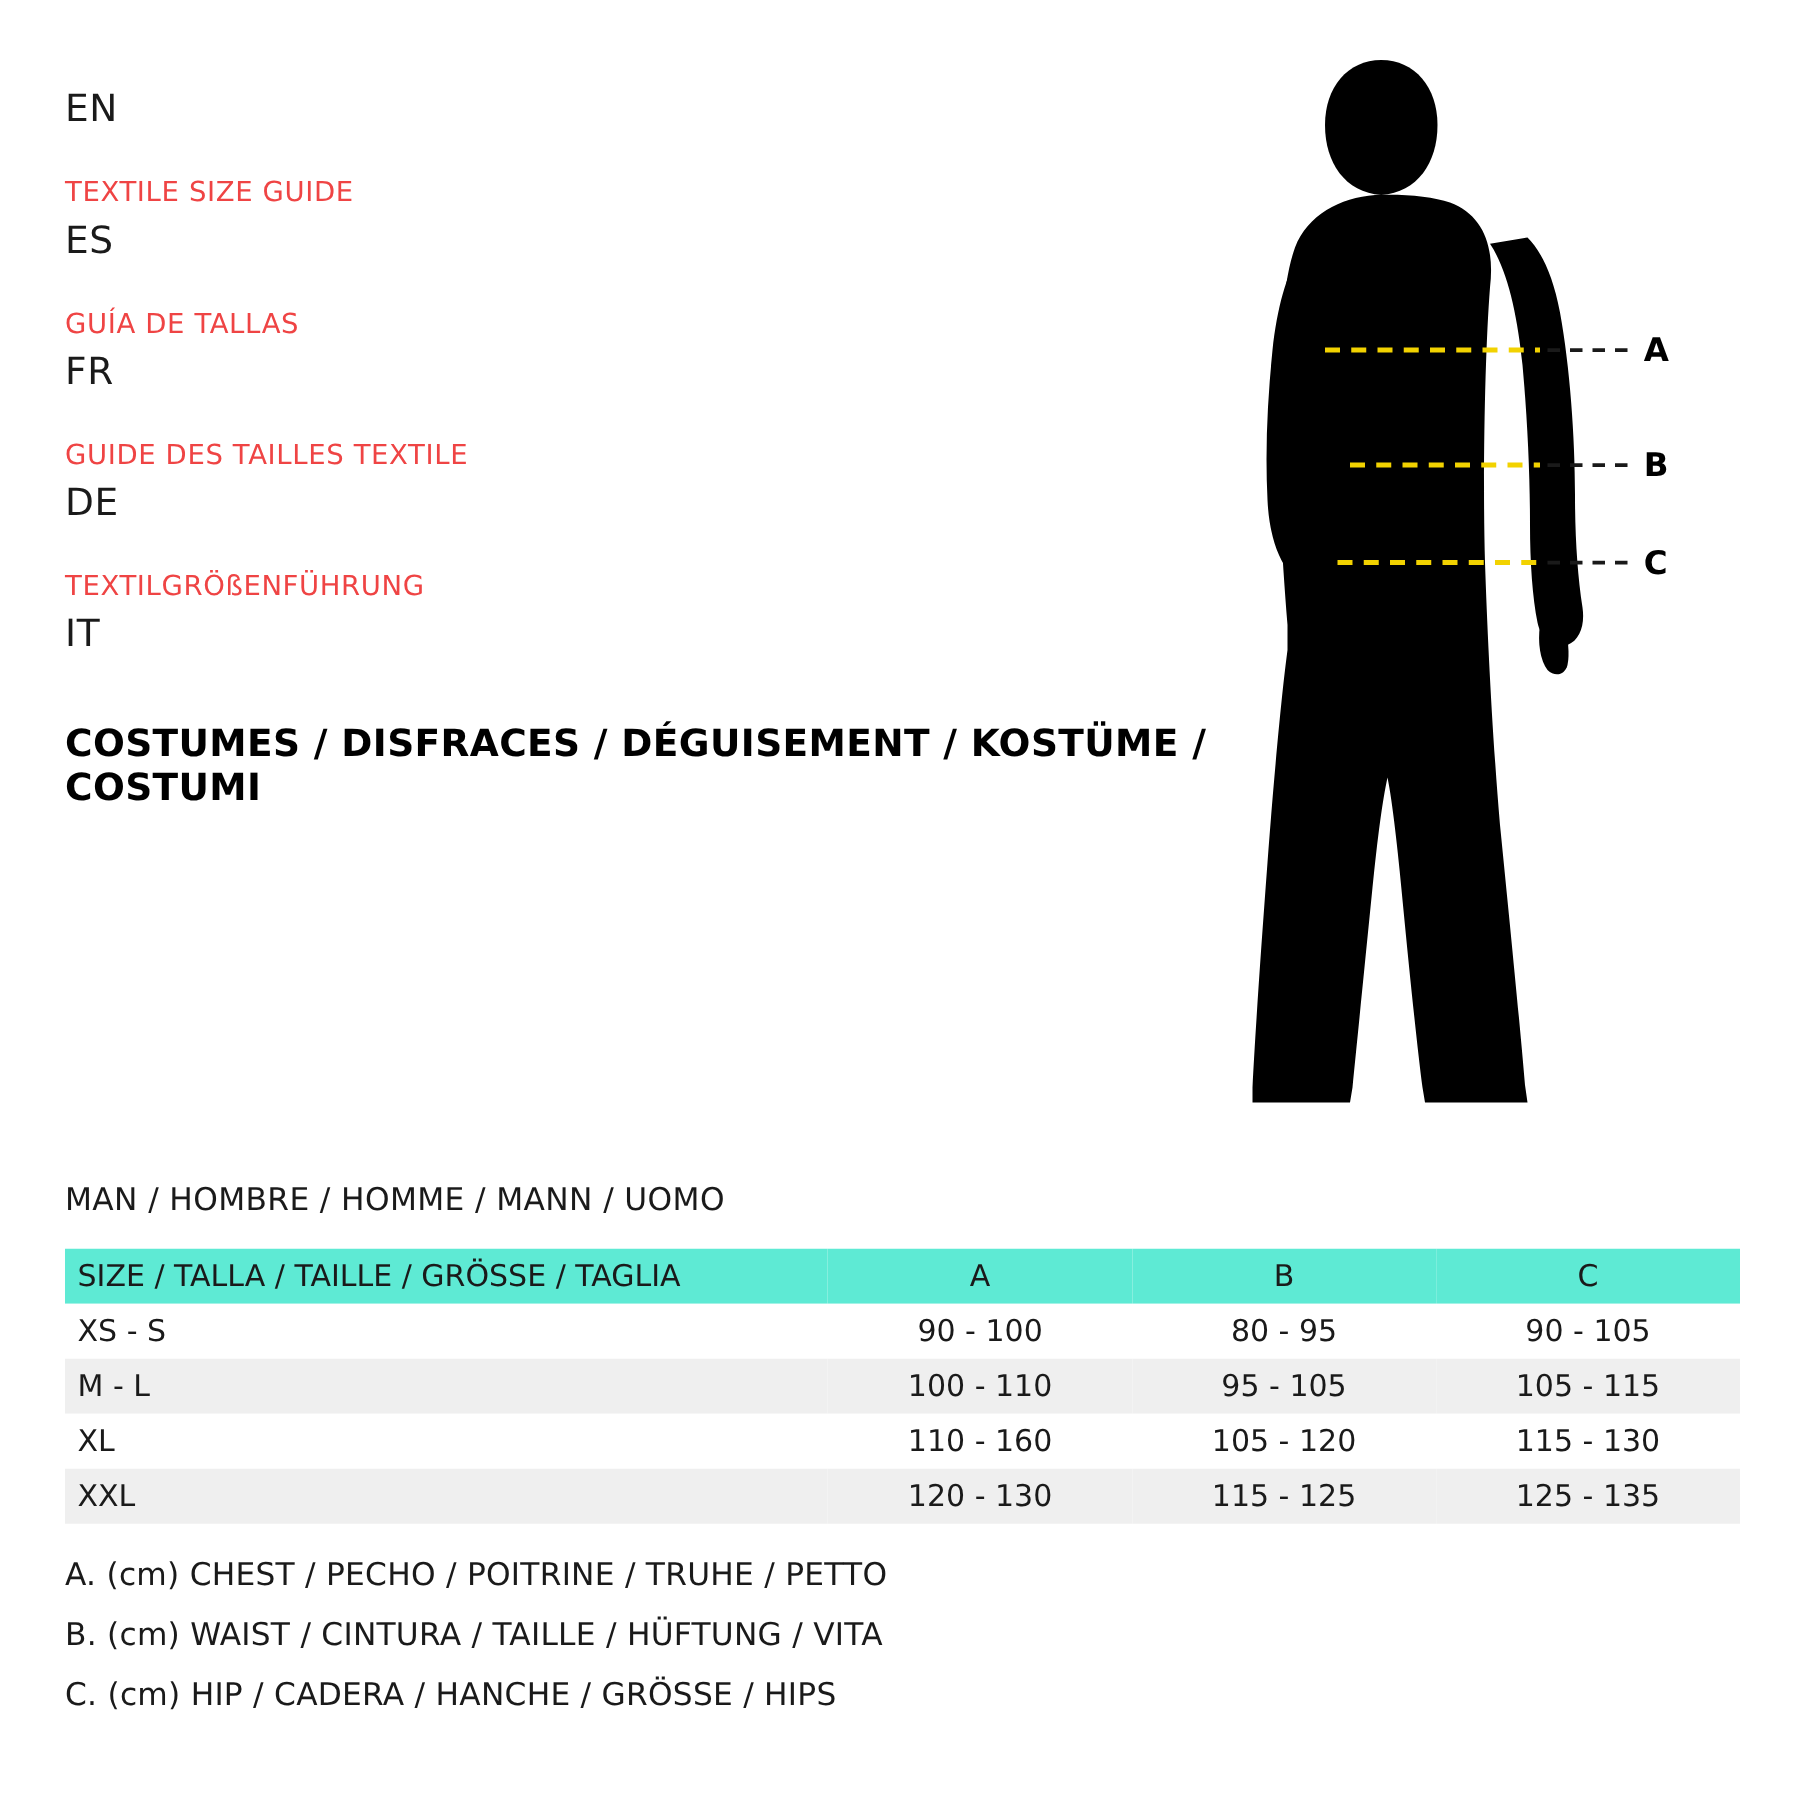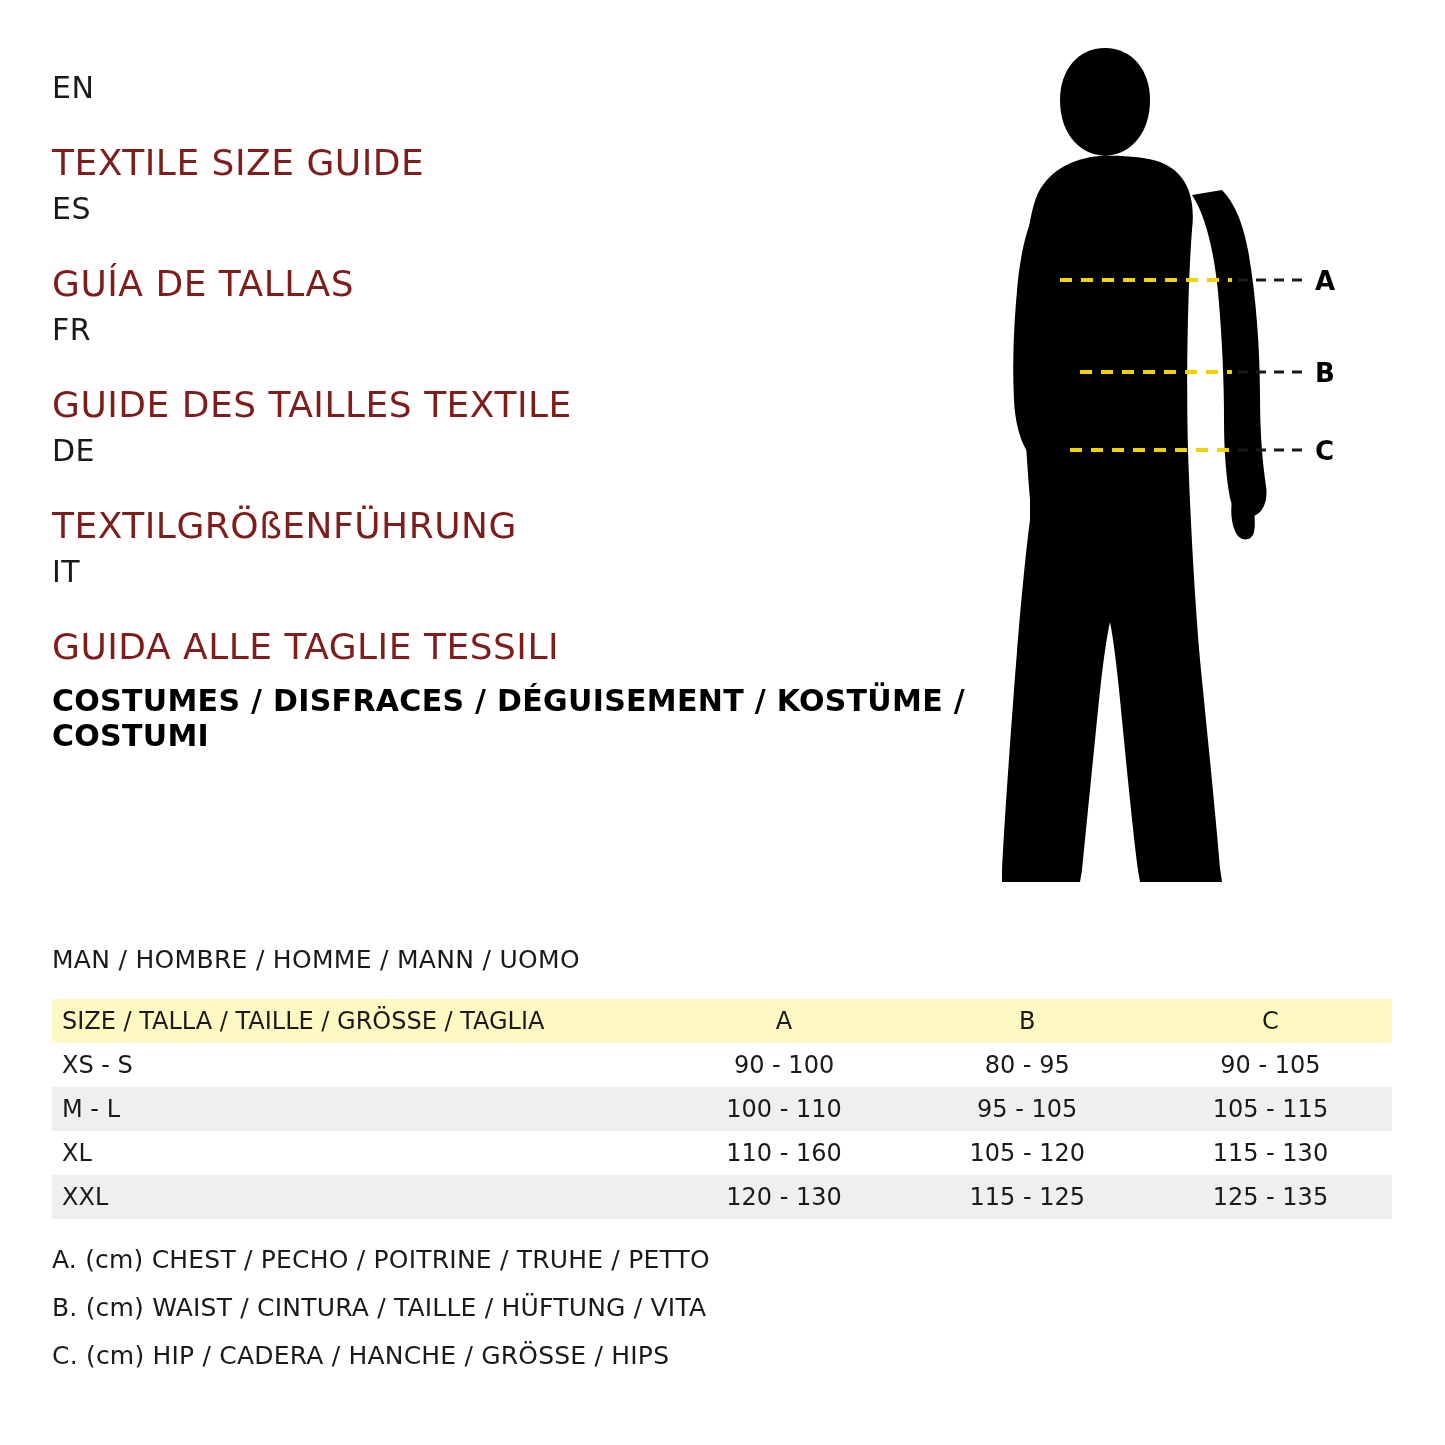--- a/index.html
+++ b/index.html
@@ -30,23 +30,23 @@
     flex-direction: column;
   }
   .lang-code {
     width: 72px;
     flex: 0 0 72px;
     font-size: 30px;
     letter-spacing: 0.5px;
     color: #1a1a1a;
   }
   .lang-text {
-    font-size: 36px;
+    font-size: 22px;
     letter-spacing: 0.5px;
-    color: #7f1d1d;
+    color: #ef4444;
   }
   #costumes-line {
     margin-top: 16px;
     font-size: 30px;
     font-weight: bold;
     letter-spacing: 0.3px;
     color: #000000;
   }
 
   
@@ -91,21 +91,21 @@
     table-layout: fixed;
   }
   th, td {
     font-size: 24px;
     font-weight: normal;
     color: #1a1a1a;
     padding: 8px 0 8px 10px;
     text-align: left;
   }
   thead th {
-    background: #fef9c3;
+    background: #5eead4;
   }
   thead th.num-col, tbody td.num-col {
     text-align: center;
     padding-left: 0;
   }
   tbody tr.odd-row td {
     background: #ffffff;
   }
   tbody tr.even-row td {
     background: #efefef;
@@ -142,21 +142,20 @@
   <div class="lang-row">
     <div class="lang-code">FR</div>
     <div class="lang-text">GUIDE DES TAILLES TEXTILE</div>
   </div>
   <div class="lang-row">
     <div class="lang-code">DE</div>
     <div class="lang-text">TEXTILGRÖßENFÜHRUNG</div>
   </div>
   <div class="lang-row">
     <div class="lang-code">IT</div>
-    <div class="lang-text">GUIDA ALLE TAGLIE TESSILI</div>
   </div>
   <div id="costumes-line">COSTUMES / DISFRACES / DÉGUISEMENT / KOSTÜME / COSTUMI</div>
 </div>
 
 <div id="figure-area">
   <svg id="figure-svg" width="420" height="880" viewBox="0 0 420 880">
 
     <path fill="#000000" d="M145 18 C118 18 100 40 100 70 C100 100 116 124 145 126 C174 124 190 100 190 70 C190 40 172 18 145 18 Z"></path>
 
     <path fill="#000000" d="

